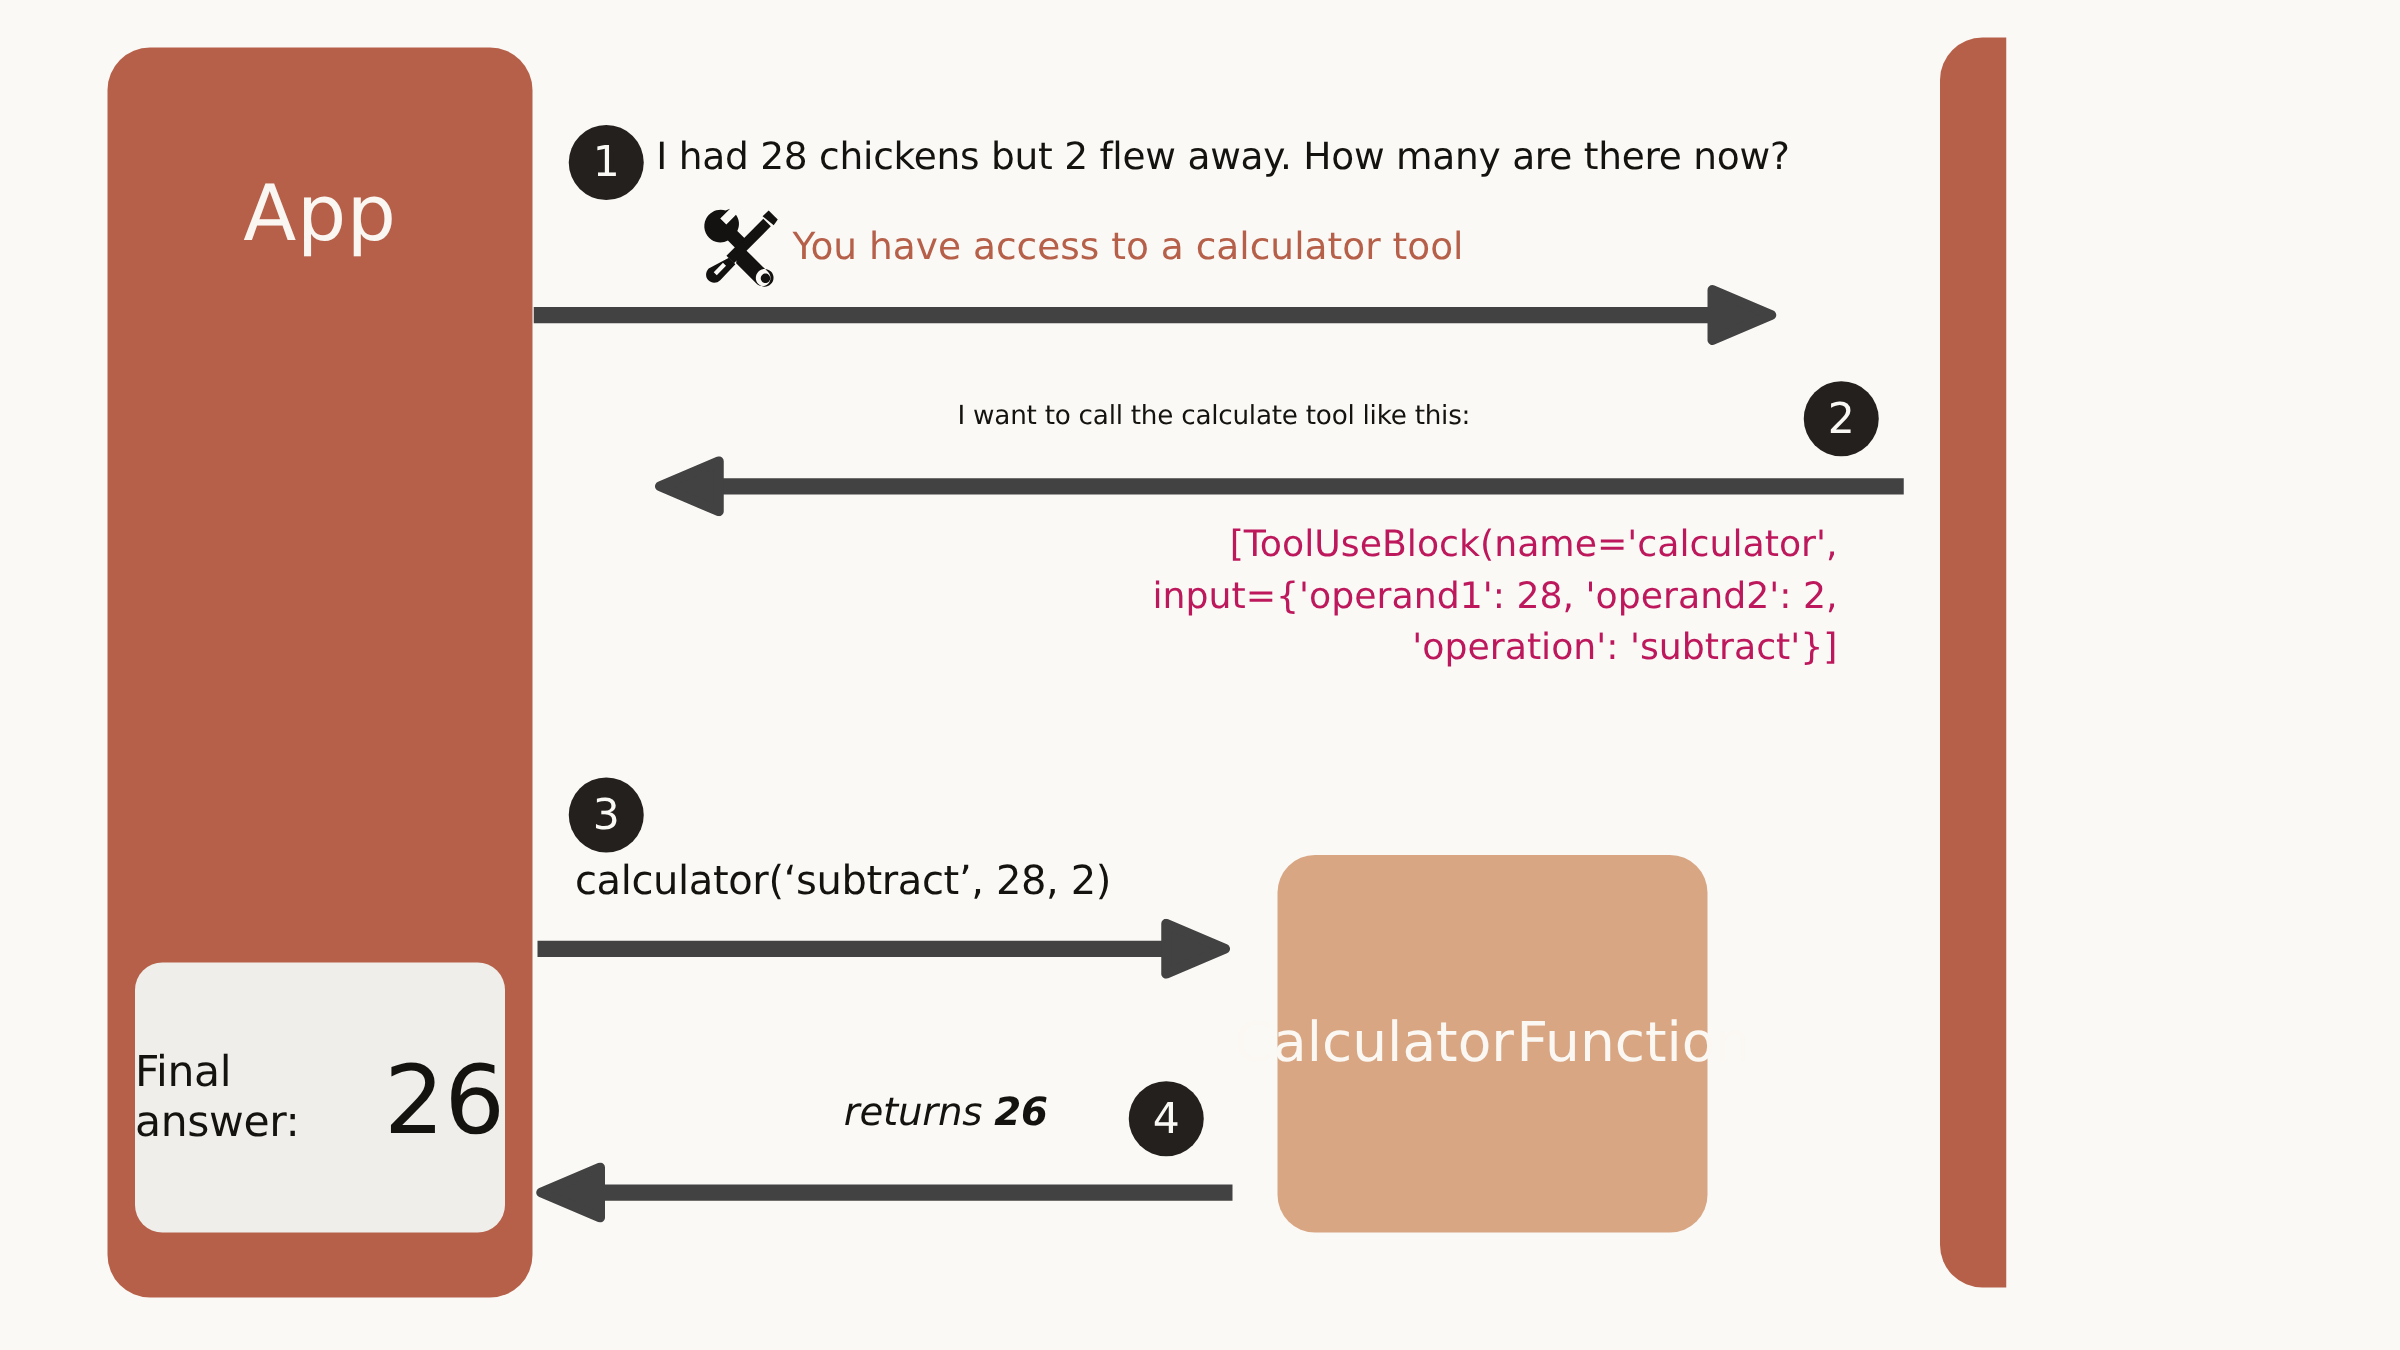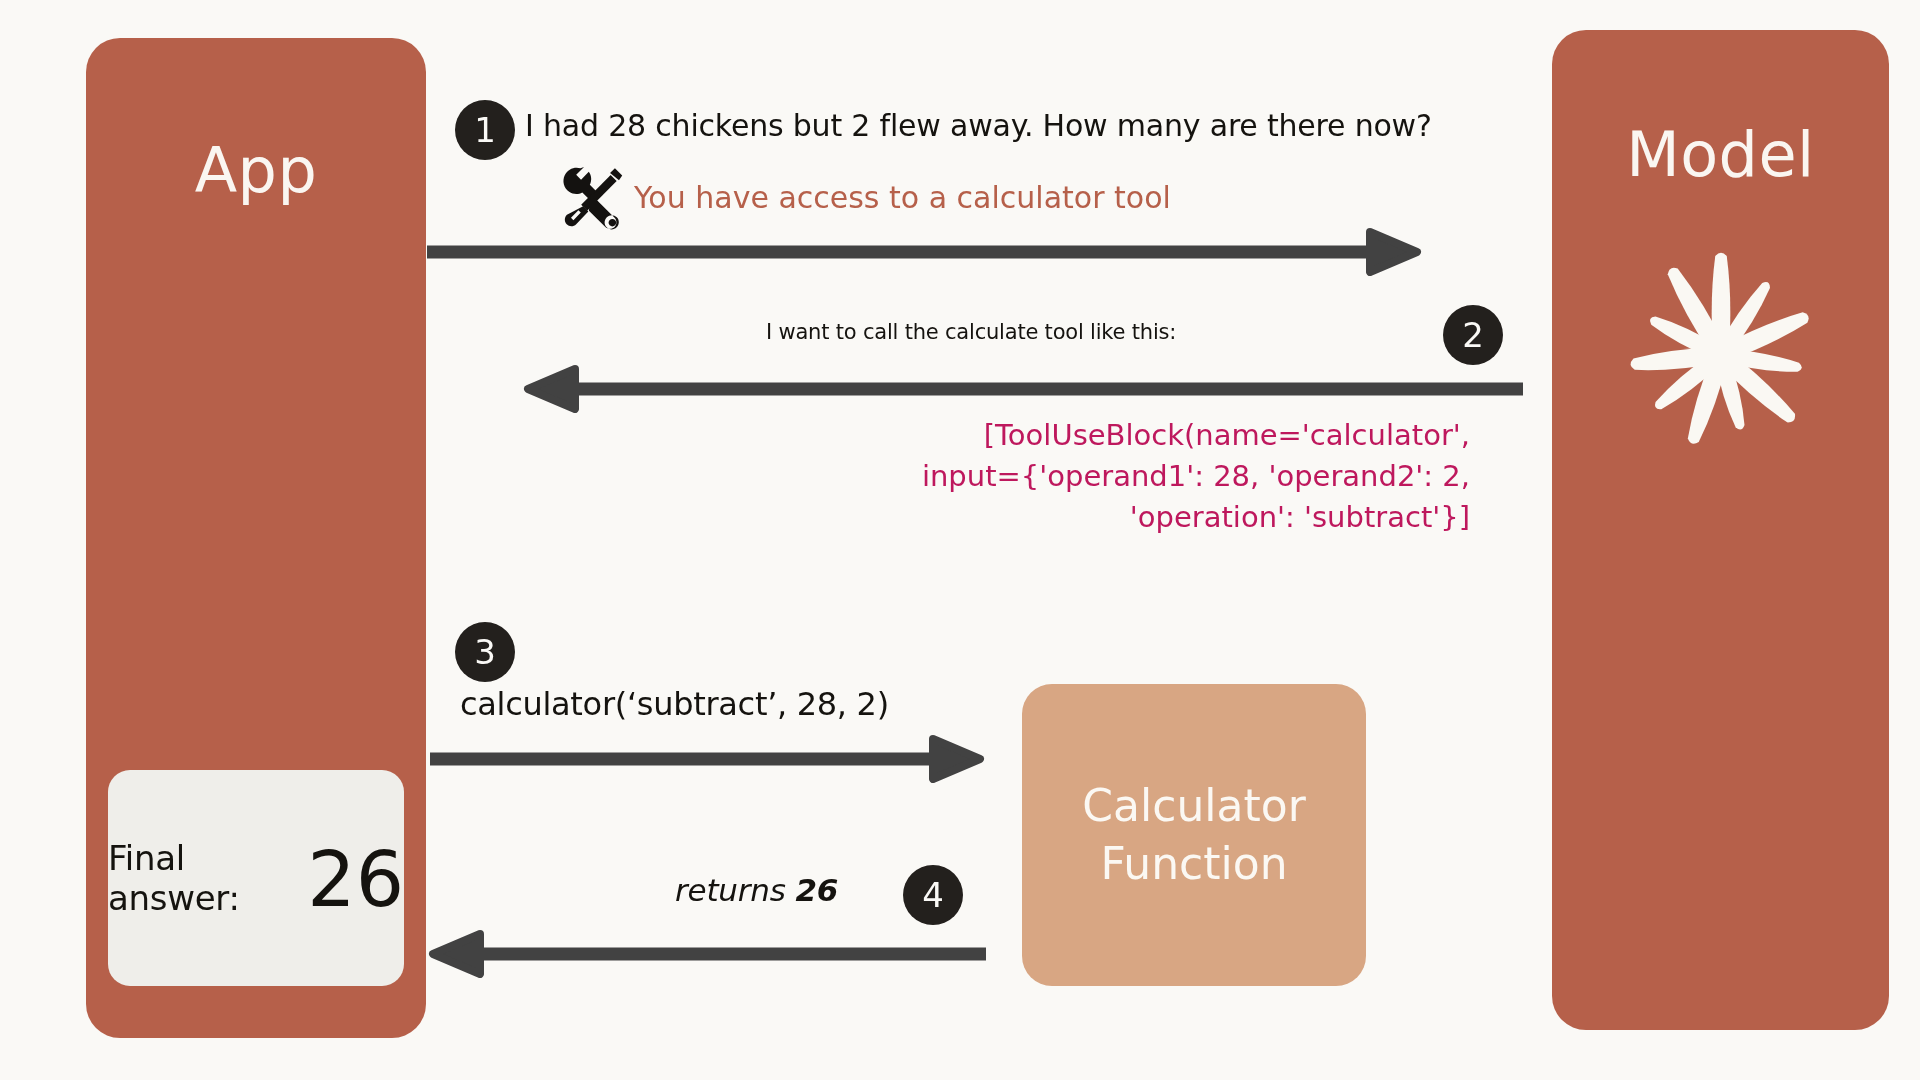--- a/index.html
+++ b/index.html
@@ -5,21 +5,21 @@
   html, body {
     margin: 0;
     padding: 0;
     background: #FAF9F6;
   }
   body {
     font-family: "DejaVu Sans", sans-serif;
   }
   #stage {
     position: relative;
-    width: 1920px;
+    width: 1605px;
     height: 1080px;
     background: #FAF9F6;
     overflow: hidden;
   }
 
   
   .panel {
     position: absolute;
     background: #B6604A;
     border-radius: 34px;
@@ -80,21 +80,20 @@
   
   #calculator-box {
     position: absolute;
     left: 1022px;
     top: 684px;
     width: 344px;
     height: 302px;
     background: #D8A683;
     border-radius: 30px;
     display: flex;
-    flex-direction: column;
     align-items: center;
     justify-content: center;
     gap: 2px;
   }
   #calculator-box .line {
     color: #FBF8F3;
     font-size: 44px;
     line-height: 1.28;
     font-family: "DejaVu Sans", sans-serif;
   }

